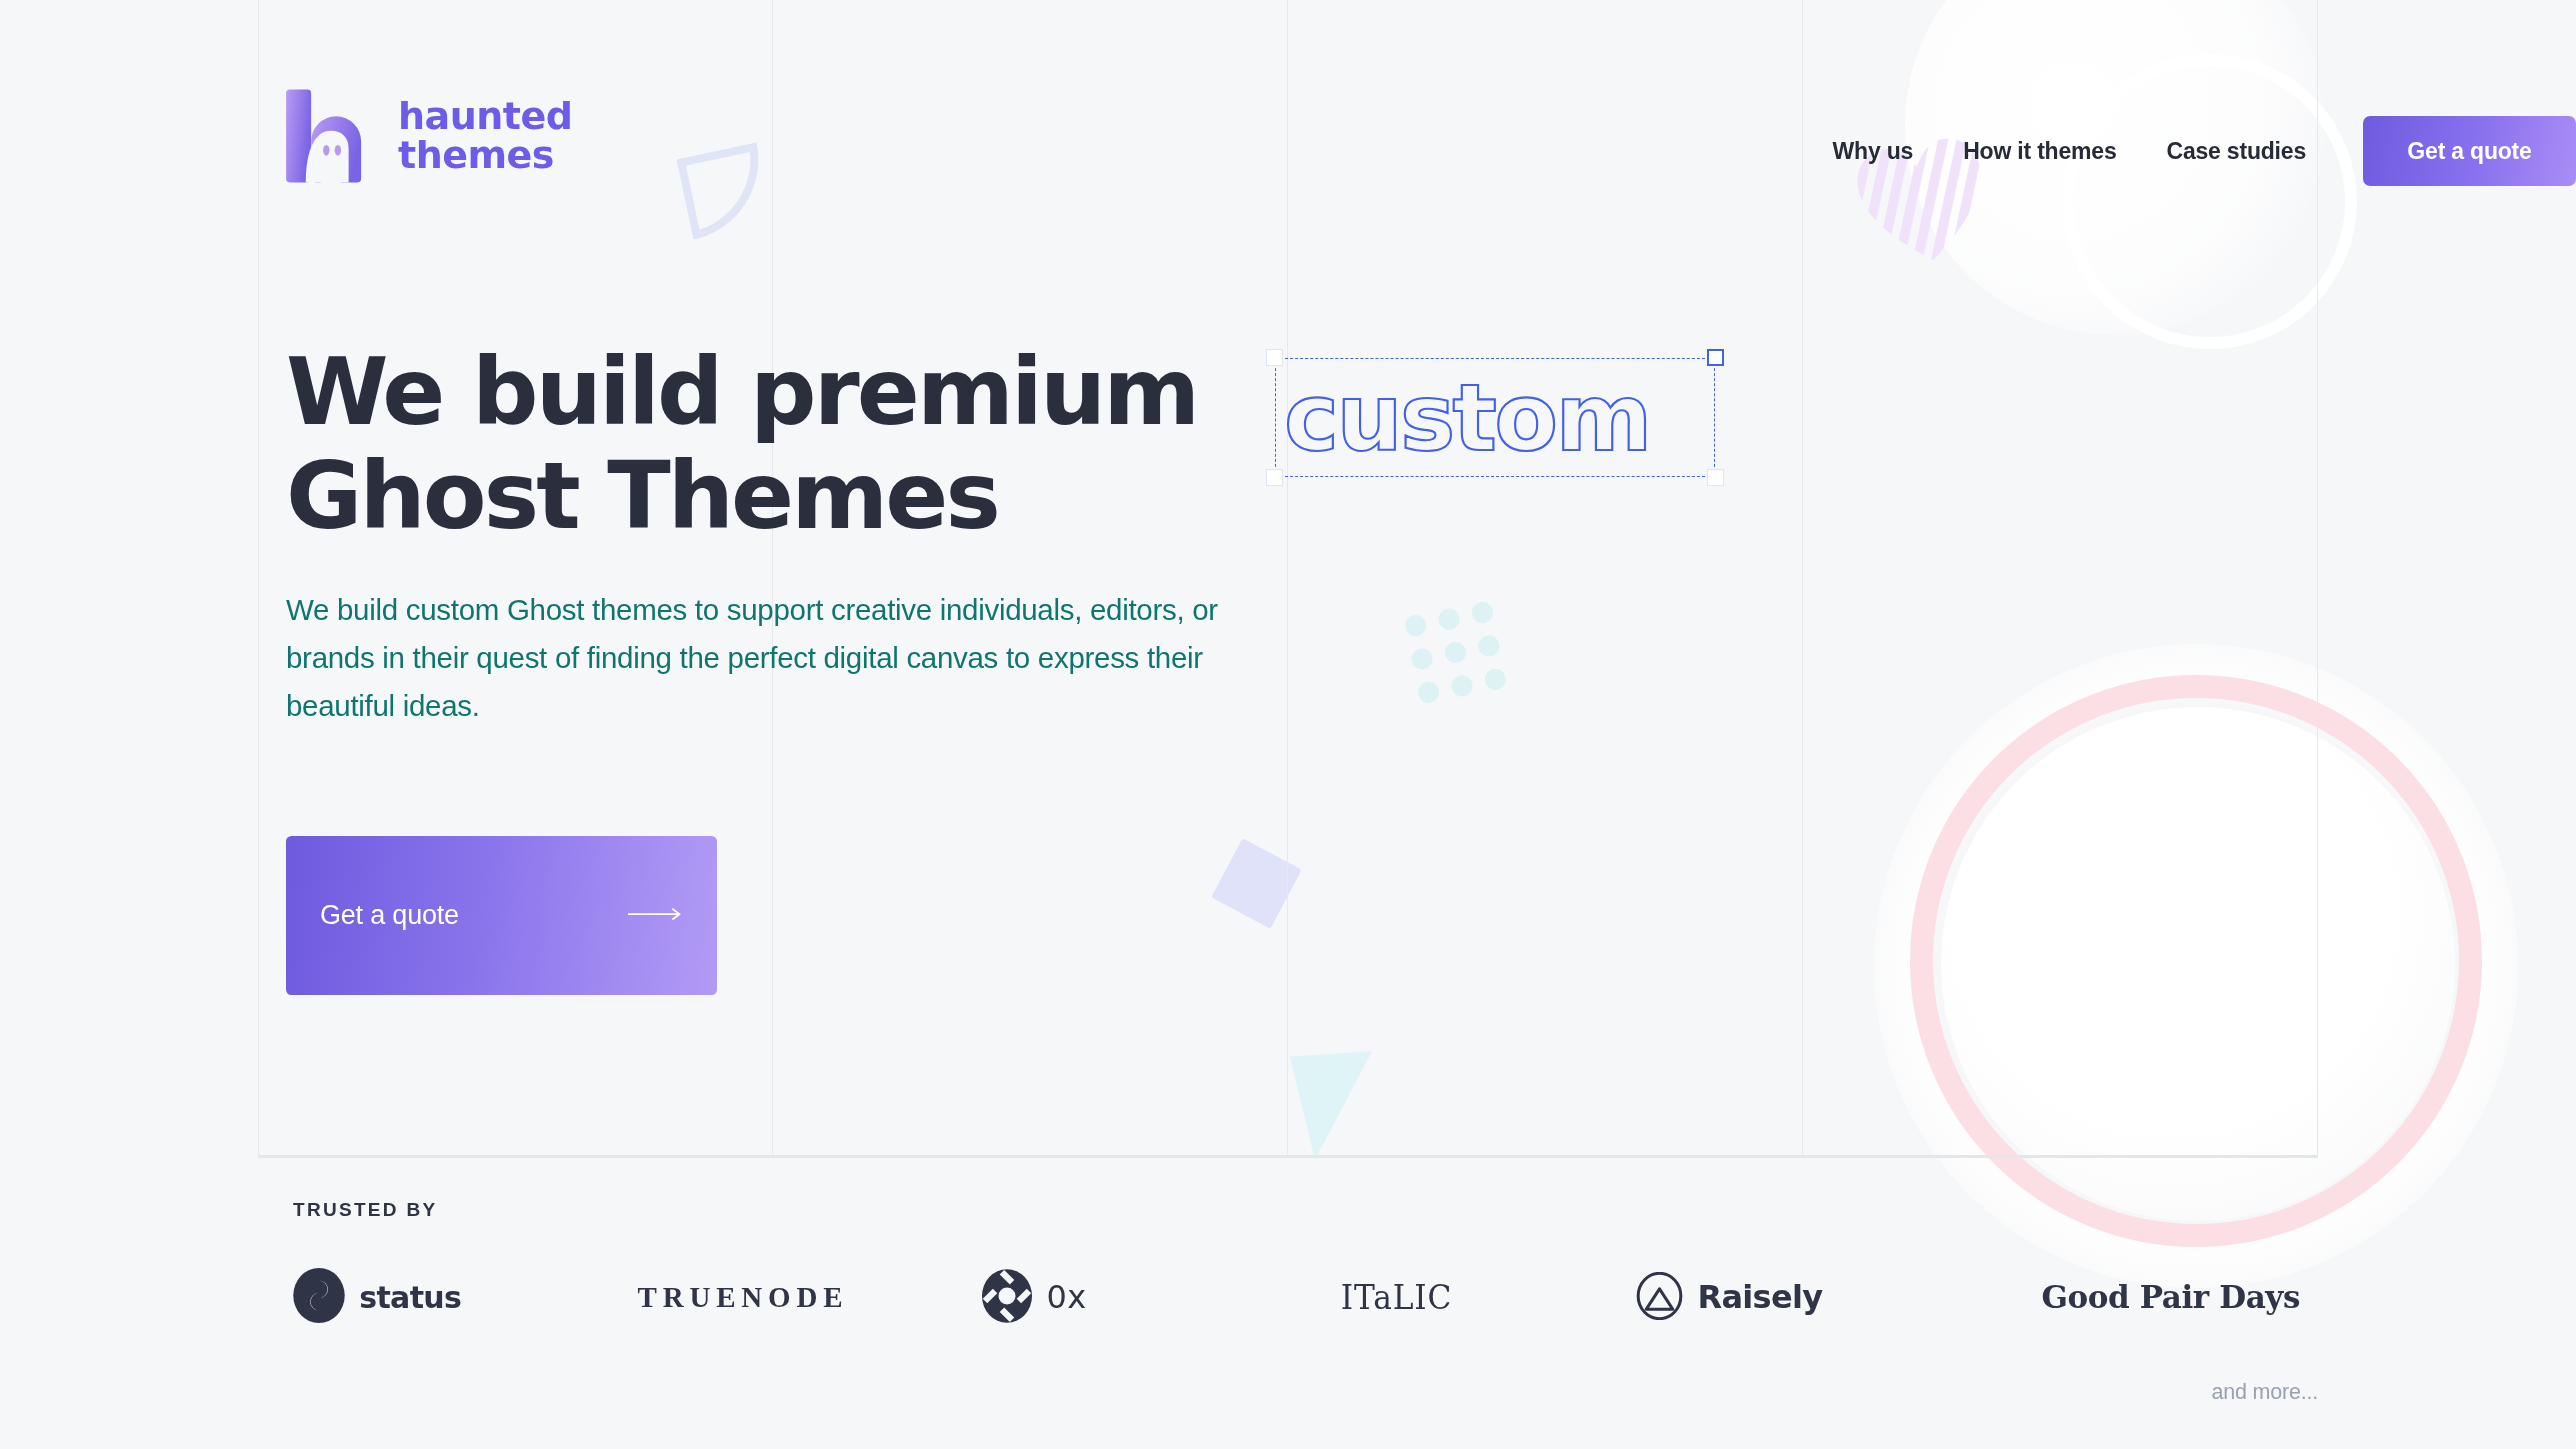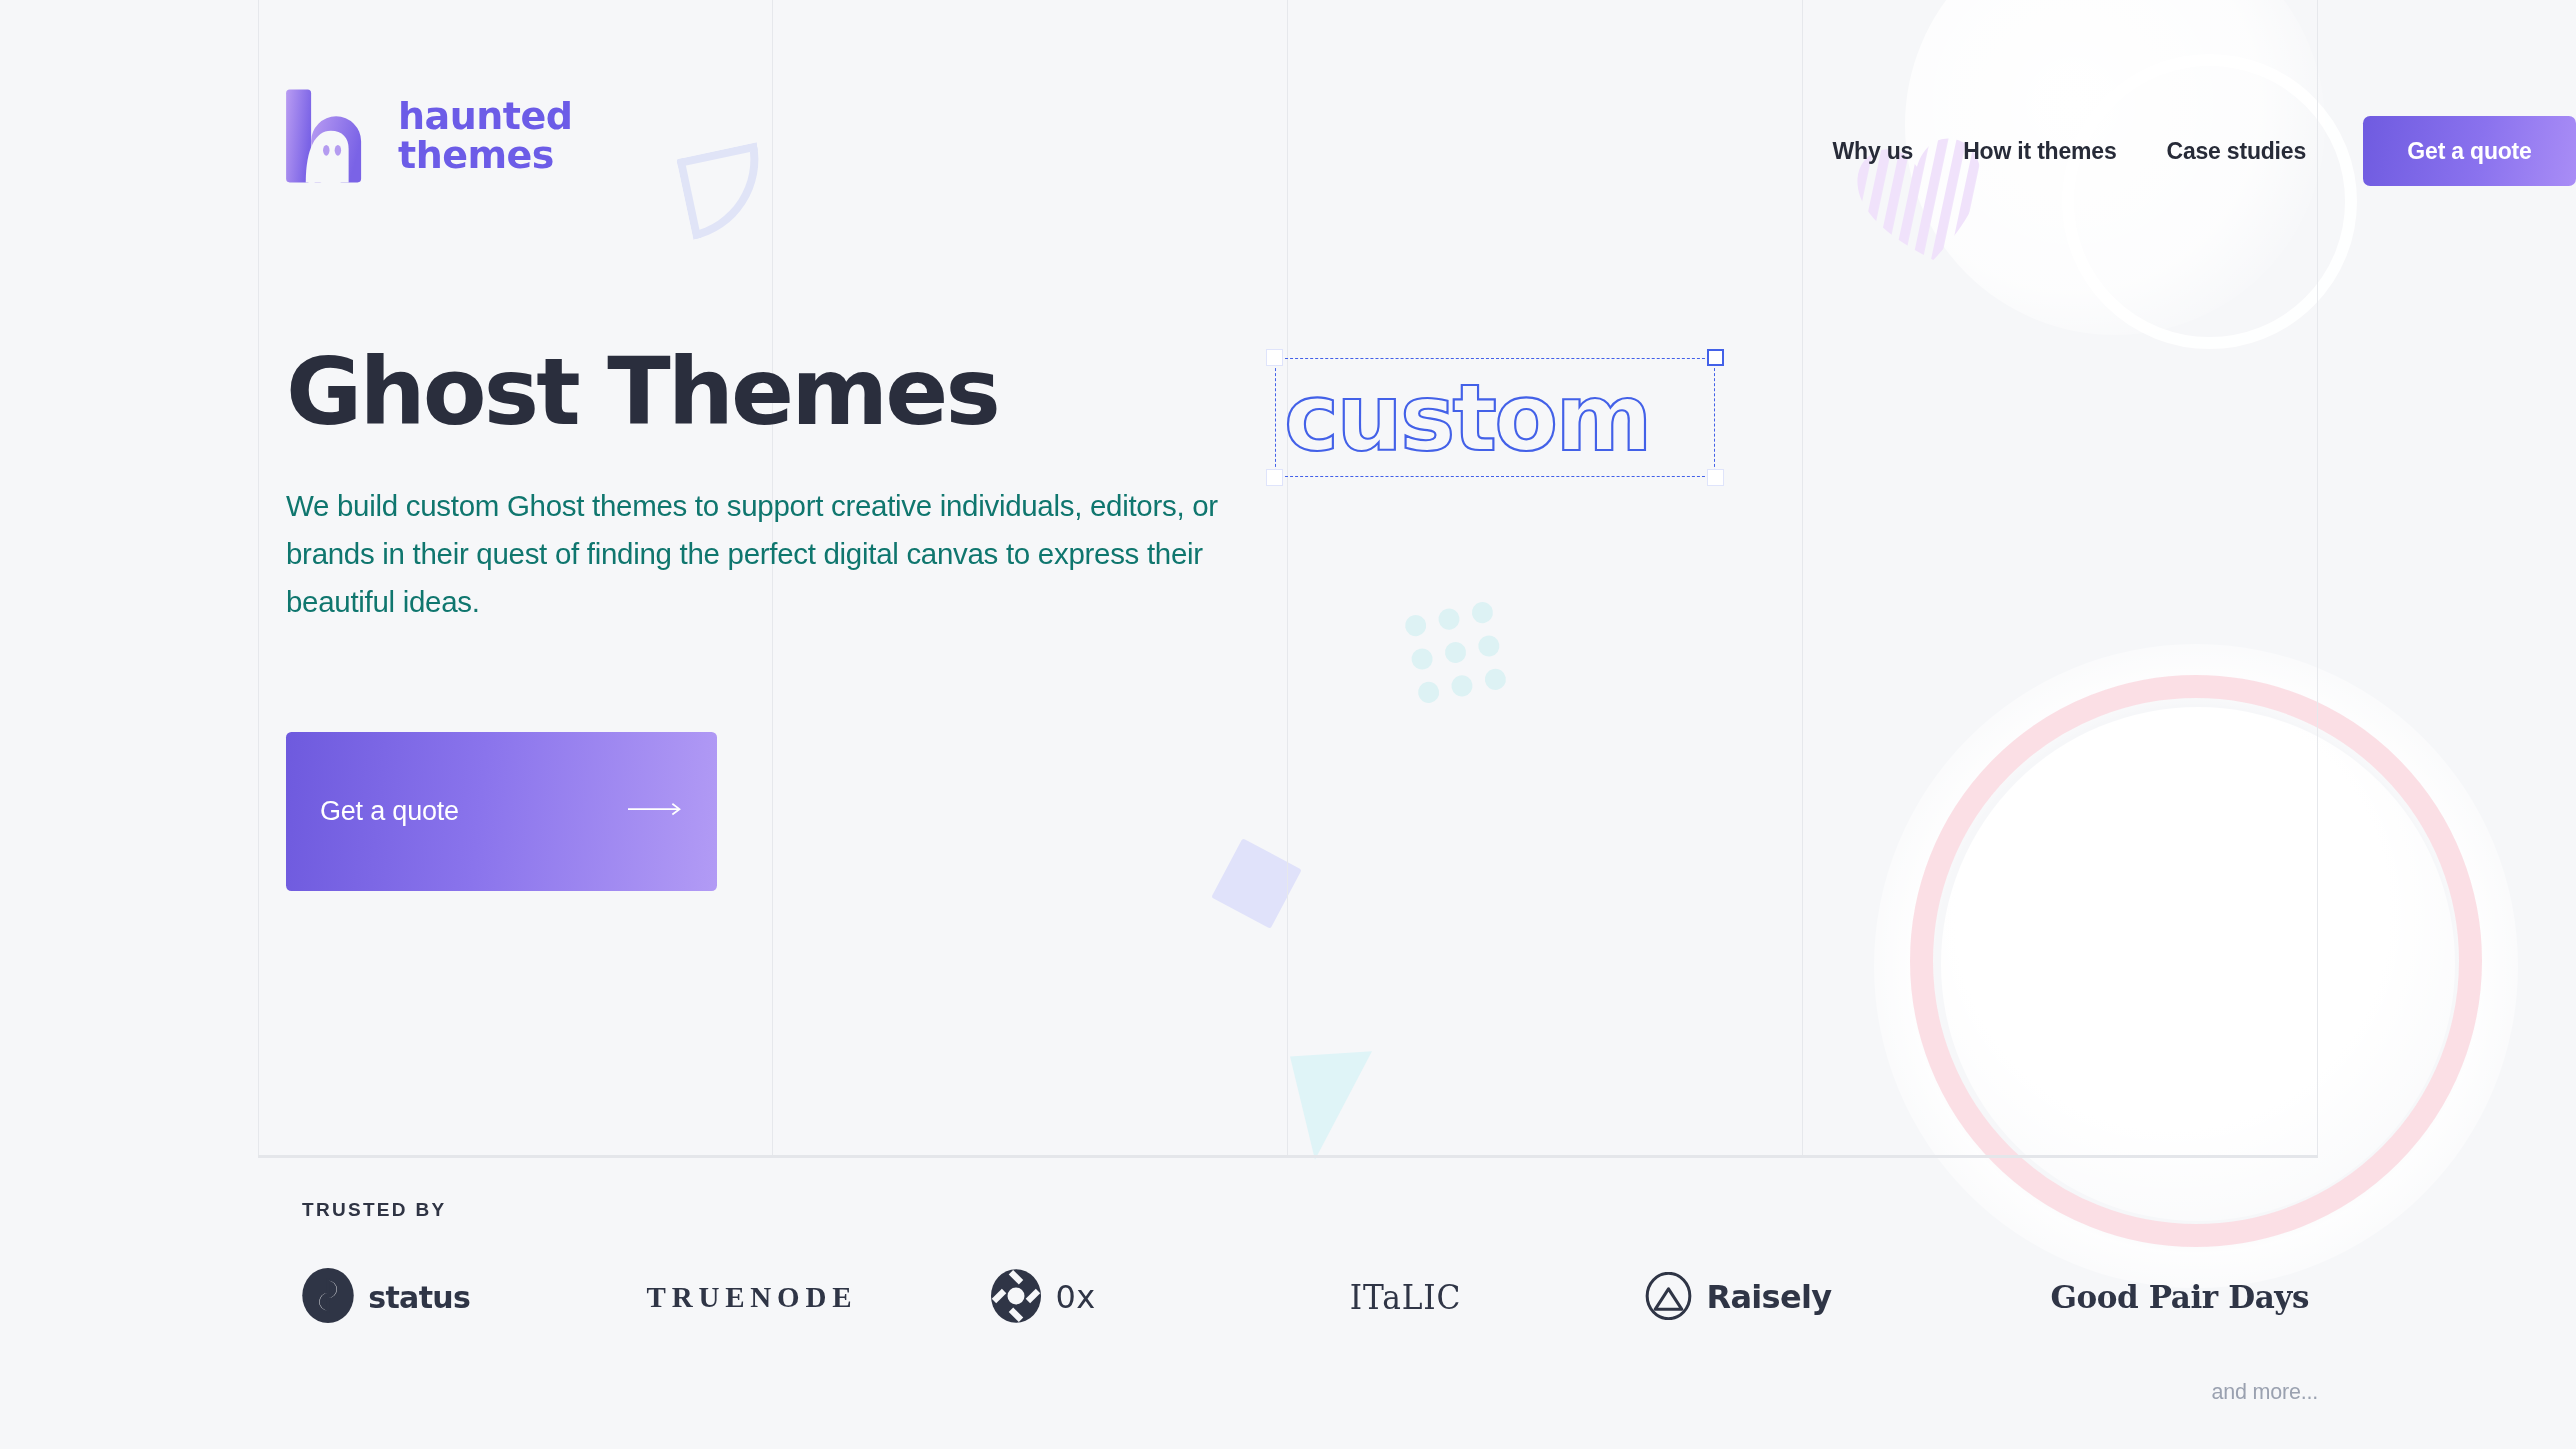--- a/index.html
+++ b/index.html
@@ -296,21 +296,21 @@
     background: #ffffff;
   }
   .sel-handle.tl { left: -9px;  top: -9px;  border: 1.8px solid #dfe4fb; }
   .sel-handle.bl { left: -9px;  bottom: -9px; border: 1.8px solid #dfe4fb; }
   .sel-handle.tr { right: -9px; top: -9px;  border: 2.7px solid #4361e8; }
   .sel-handle.br { right: -9px; bottom: -9px; border: 1.8px solid #dfe4fb; }
 
   
   .trusted {
     position: absolute;
-    left: 302px;
+    left: 293px;
     top: 1199px;
     width: 2057px;
     z-index: 4;
   }
   .trusted-label {
     font-size: 19px;
     font-weight: 700;
     letter-spacing: 2.3px;
     color: #2f3444;
   }
@@ -470,20 +470,21 @@
     <nav class="main-nav">
       <a class="nav-link">Why us</a>
       <a class="nav-link">How it themes</a>
       <a class="nav-link">Case studies</a>
       <button class="nav-cta">Get a quote</button>
     </nav>
   </header>
 
   <section class="hero">
     <h1 class="hero-title">
+      <span>We build premium</span>
       <span class="line2">Ghost Themes</span>
     </h1>
 
     <p class="hero-sub">We build custom Ghost themes to support creative individuals, editors, or brands in their quest of finding the perfect digital canvas to express their beautiful ideas.</p>
 
     <button class="hero-cta">
       <span class="hero-cta-label">Get a quote</span>
       <span class="arrow-long">
         <svg width="55" height="14.3" viewBox="0 0 62 16" aria-hidden="true">
           <line x1="0" y1="8" x2="57" y2="8" stroke="#ffffff" stroke-width="2"></line>

